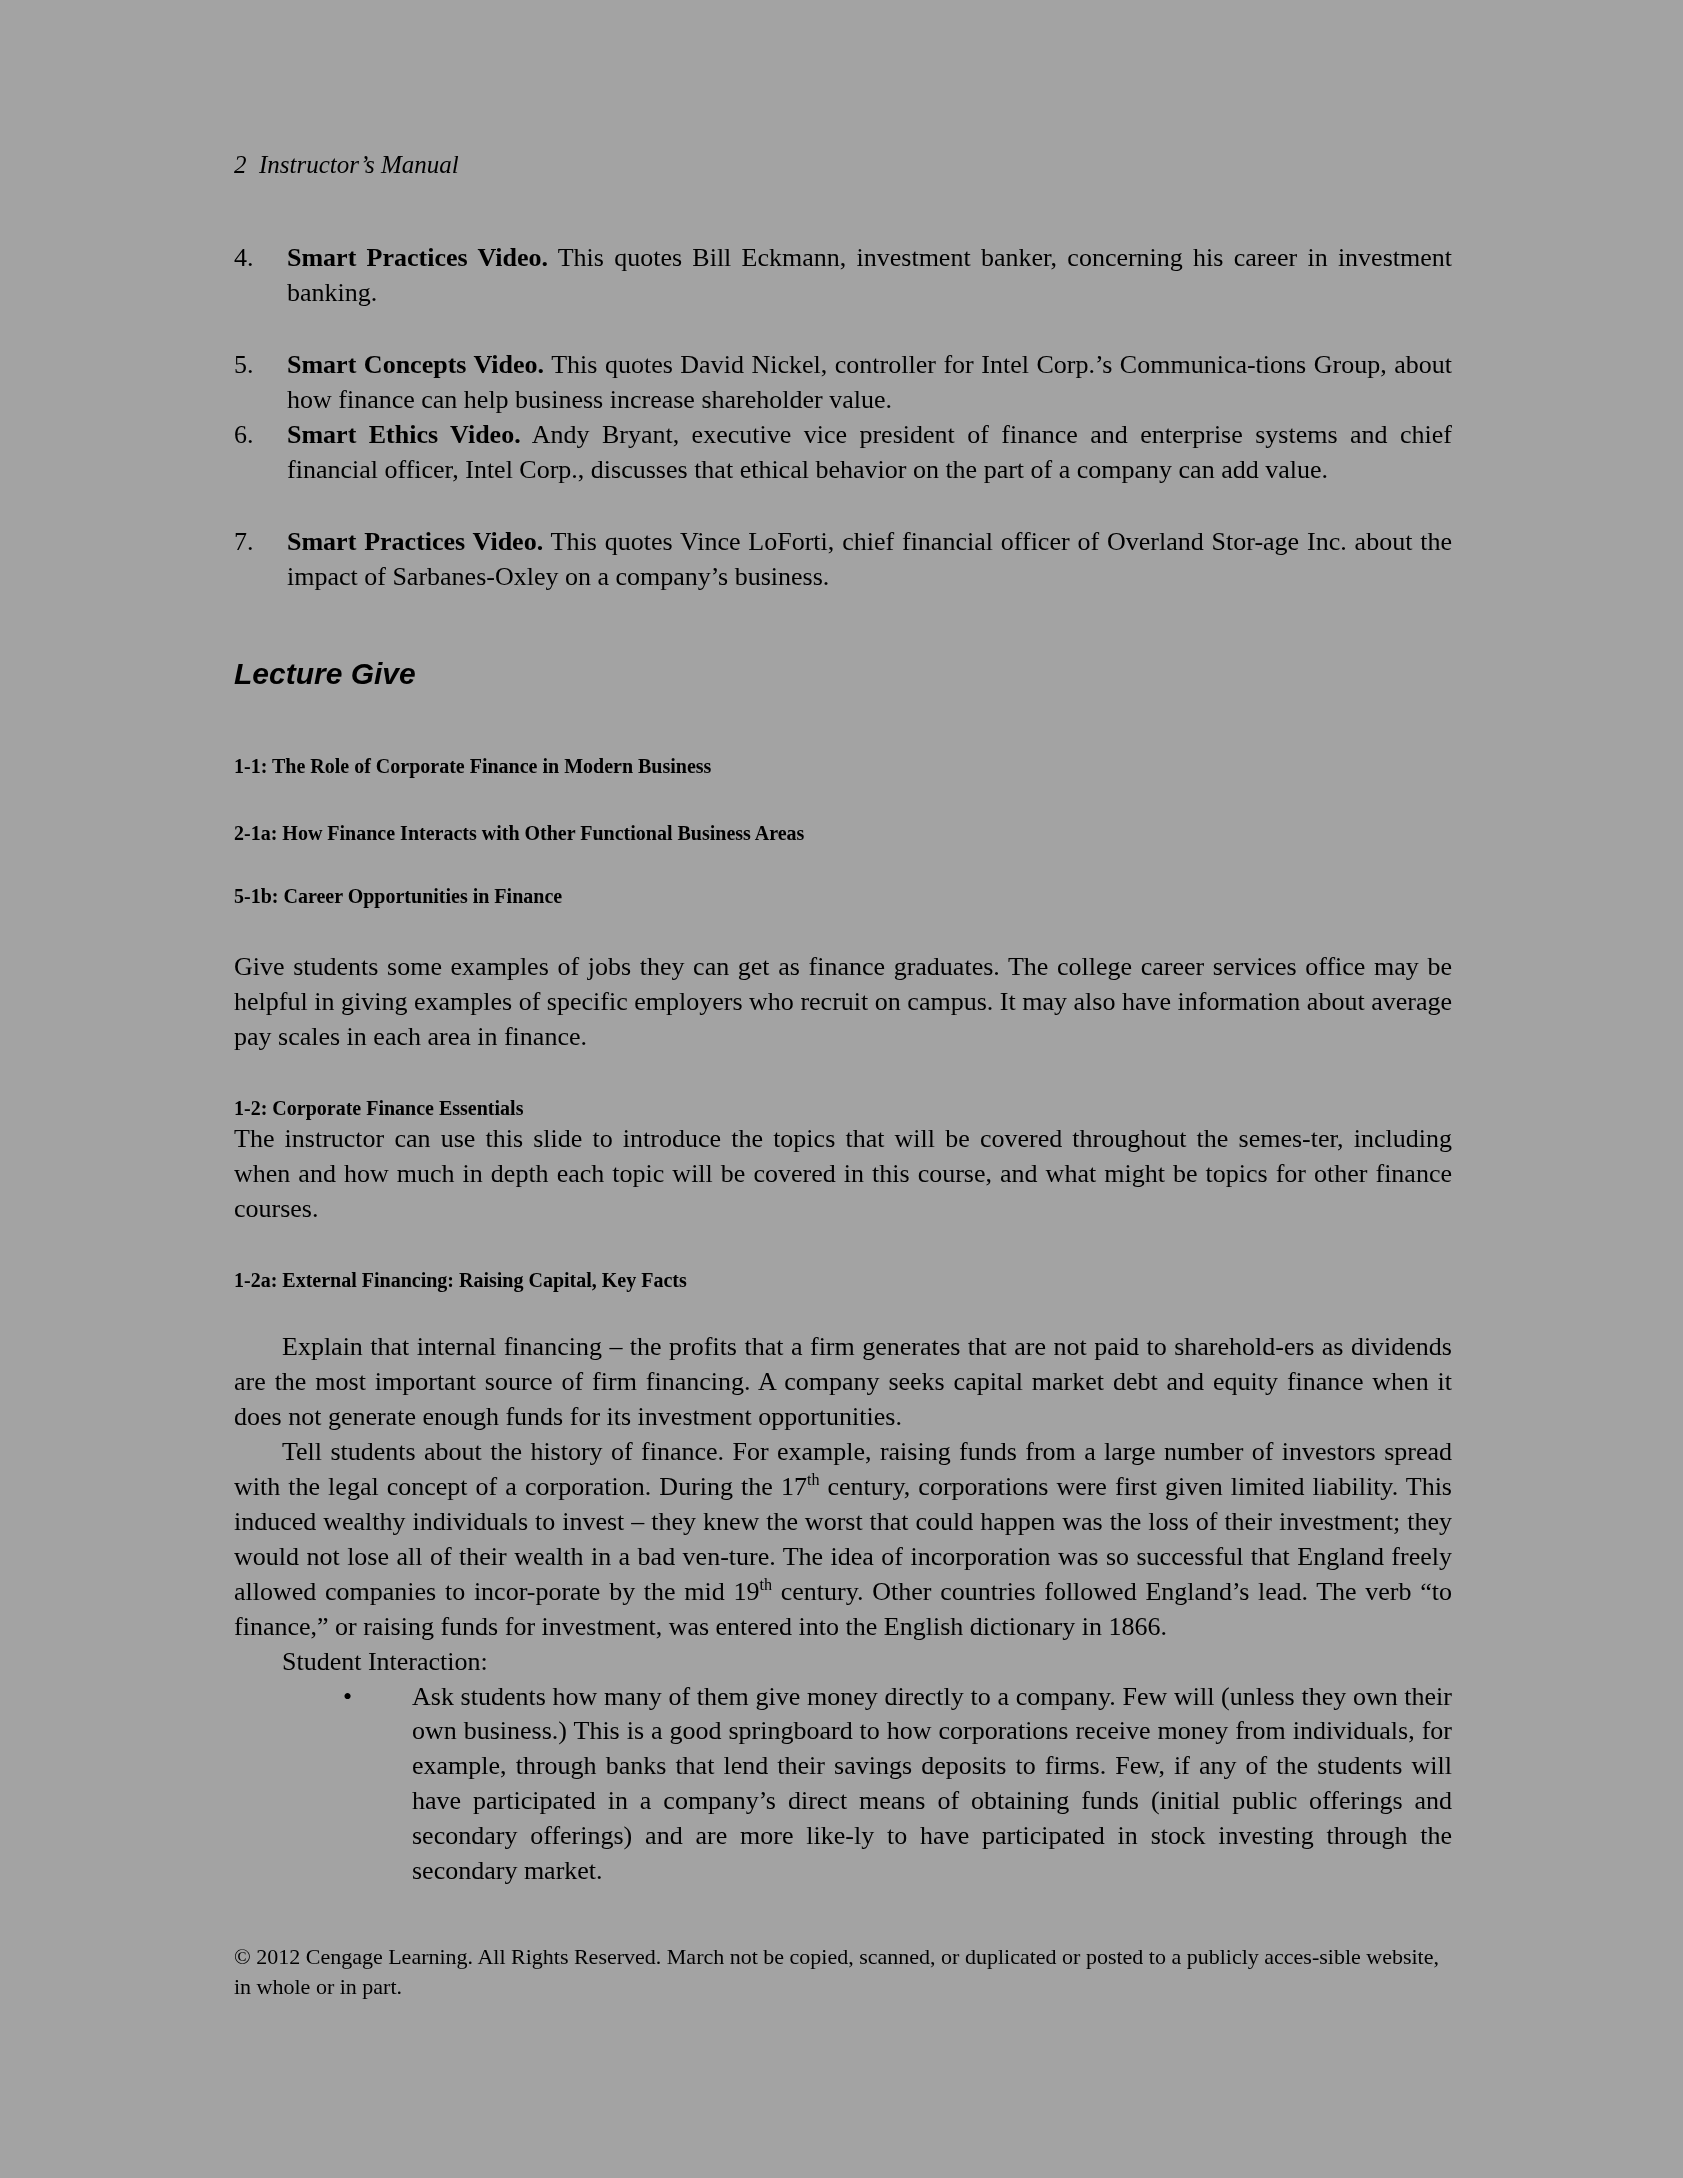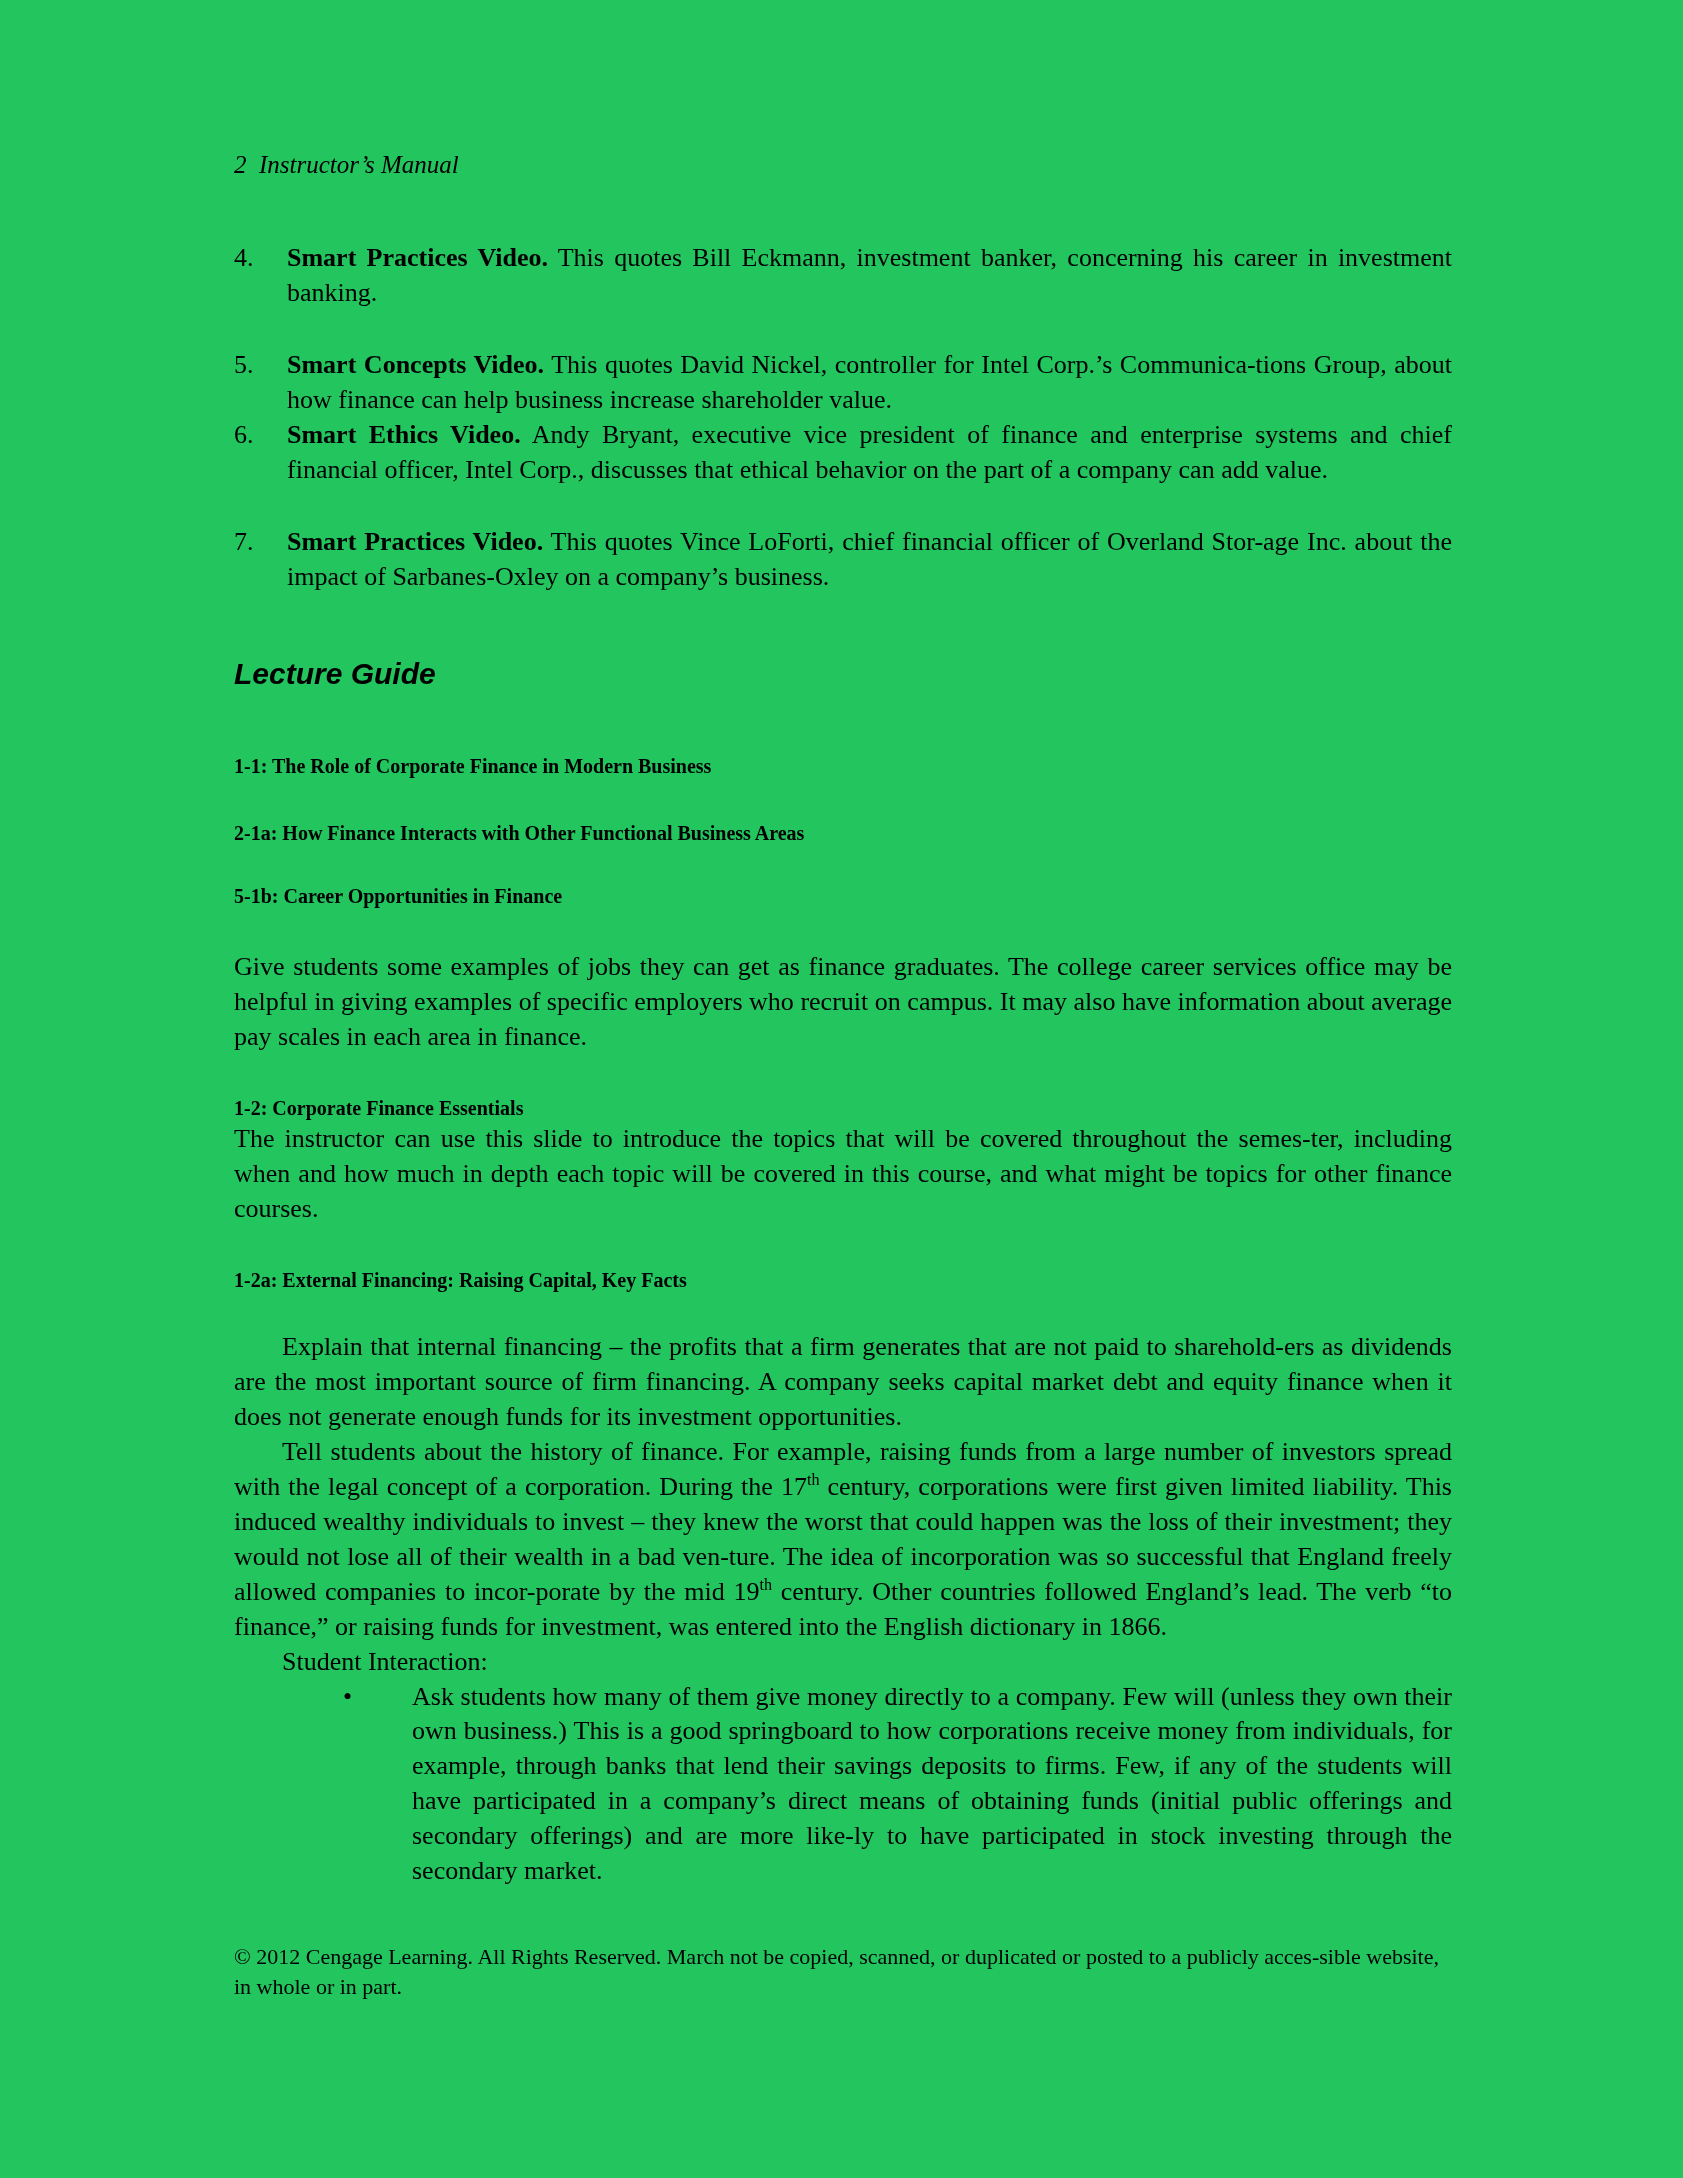--- a/index.html
+++ b/index.html
@@ -14,21 +14,21 @@
     font-family: "Liberation Serif", "DejaVu Serif", serif;
     color: #000000;
     -webkit-font-smoothing: antialiased;
   }
   .page {
     position: relative;
     width: 1683px;
     height: 2178px;
     box-sizing: border-box;
     padding: 0;
-    background: #22c55e;
+    background: #a3a3a3;
   }
   .content {
     position: absolute;
     left: 234px;
     top: 149px;
     width: 1218px;
   }
 
   
   .running-head {
@@ -160,21 +160,21 @@
       </li>
       <li>
         <span class="num">6.</span><b class="lead">Smart Ethics Video.</b><span>  Andy Bryant, executive vice president of finance and enterprise systems and chief financial officer, Intel Corp., discusses that ethical behavior on the part of a company can add value.</span>
       </li>
       <div class="gap-lg"></div>
       <li>
         <span class="num">7.</span><b class="lead">Smart Practices Video.</b><span>  This quotes Vince LoForti, chief financial officer of Overland Stor-age Inc. about the impact of Sarbanes-Oxley on a company’s business.</span>
       </li>
     </ol>
 
-    <div class="lecture-guide">Lecture Guide</div>
+    <div class="lecture-guide">Lecture Give</div>
 
     <div class="sp-62"></div>
 
     <div class="subhead">1-1: The Role of Corporate Finance in Modern Business</div>
 
     <div class="sp-40"></div>
 
     <div class="subhead">2-1a: How Finance Interacts with Other Functional Business Areas</div>
 
     <div class="sp-36"></div>

